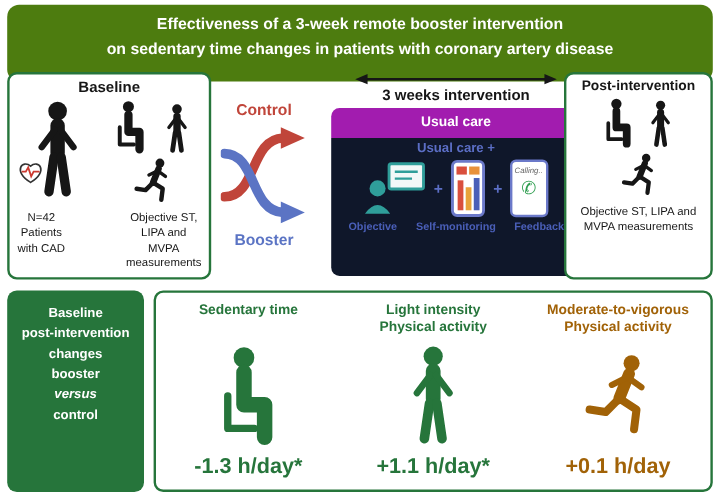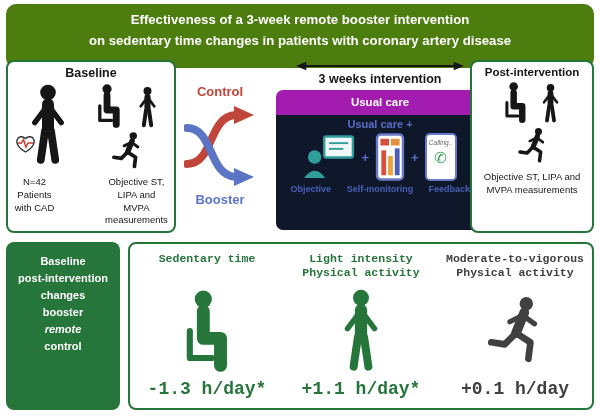--- a/index.html
+++ b/index.html
@@ -56,23 +56,23 @@
   .post-meas{width:100px;margin:6px auto 0;text-align:center;font-size:9.5px;line-height:1.35;}
 
   
   .summary{position:absolute;left:6px;top:242px;width:114px;height:168px;background:#26753b;
            border-radius:8px;color:#fff;font-weight:bold;font-size:11px;text-align:center;
            padding-top:11px;box-sizing:border-box;line-height:1.55;}
   .summary .italic{font-style:italic;}
 
   
   .results{left:128px;top:242px;width:466px;height:168px;display:flex;}
-  .res-col{flex:1;display:flex;flex-direction:column;align-items:center;padding-top:8px;box-sizing:border-box;font-family:Liberation Mono, monospace;}
+  .res-col{flex:1;display:flex;flex-direction:column;align-items:center;padding-top:8px;box-sizing:border-box;}
   .res-green{color:#26753b;}
-  .res-gray{color:#404040;}
+  .res-gray{color:#a16207;}
   .res-h{font-weight:bold;font-size:11.5px;line-height:1.25;text-align:center;height:30px;}
   .res-icon{flex:1;display:flex;align-items:center;justify-content:center;}
   .res-val{font-weight:bold;font-size:18px;margin-bottom:9px;}
 
   .pic{display:block;}
 </style>
 </head>
 <body>
 
 <svg width="0" height="0" style="position:absolute" aria-hidden="true">
@@ -209,21 +209,21 @@
         </svg>
     </div>
     <div class="post-meas">Objective ST, LIPA and MVPA measurements</div>
   </div>
 
   <div class="summary">
     <div>Baseline</div>
     <div>post-intervention</div>
     <div>changes</div>
     <div>booster</div>
-    <div class="italic">remote</div>
+    <div class="italic">versus</div>
     <div>control</div>
   </div>
 
   <div class="panel results">
 
     <div class="res-col res-green">
       <div class="res-h">
         <div>Sedentary time</div>
         <div></div>
       </div>

